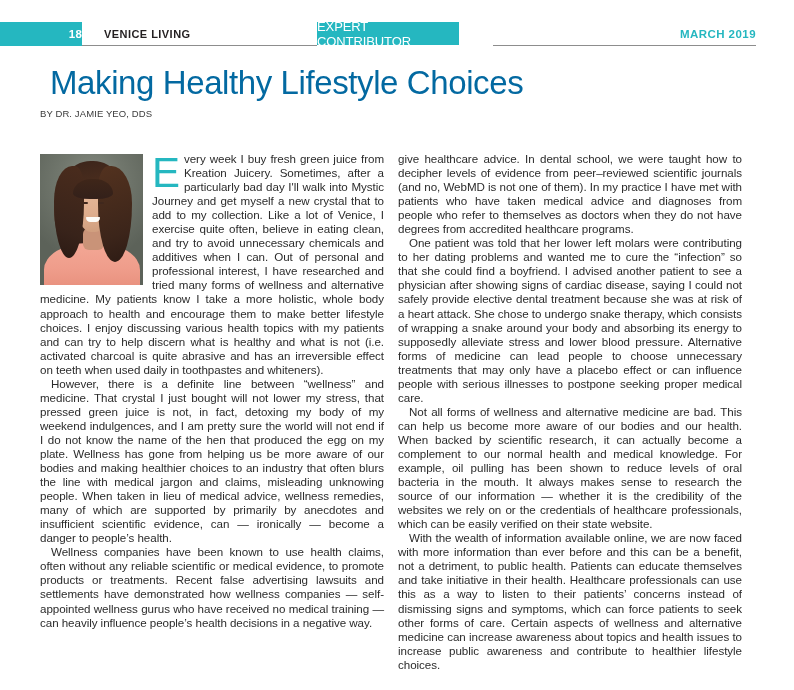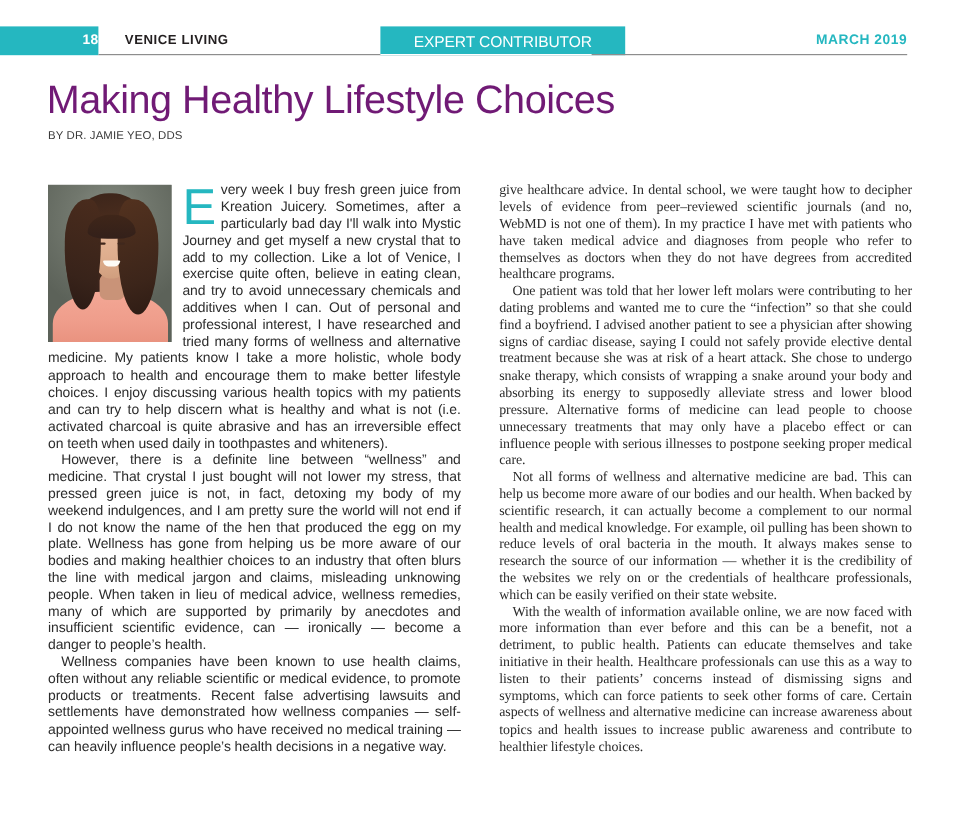--- a/index.html
+++ b/index.html
@@ -49,21 +49,21 @@
     align-items: center;
     font-size: 11px;
     font-weight: bold;
     letter-spacing: 0.45px;
     color: #231f20;
   }
   .badge {
     position: absolute;
     left: 317px;
     top: 0;
-    width: 204px;
+    width: 142px;
     height: 24px;
     background: #25b7c0;
     color: #ffffff;
     font-size: 13px;
     letter-spacing: -0.1px;
     display: flex;
     align-items: center;
     justify-content: center;
   }
   .issue-date {
@@ -91,26 +91,26 @@
     left: 317px;
     top: 45px;
     width: 176px;
     height: 1px;
     background: #ffffff;
   }
 
   
   .title {
     position: absolute;
-    left: 39px;
+    left: 50px;
     top: 65px;
     font-size: 33px;
     font-weight: normal;
     letter-spacing: -0.4px;
-    color: #701a75;
+    color: #0369a1;
     line-height: 1.12;
     white-space: nowrap;
   }
   .byline {
     position: absolute;
     left: 40px;
     top: 108px;
     font-size: 9.5px;
     font-weight: normal;
     letter-spacing: 0.1px;
@@ -122,21 +122,21 @@
     position: absolute;
     top: 152px;
     width: 344px;
     font-size: 11.6px;
     line-height: 14.05px;
     text-align: justify;
     color: #2b2b2b;
     letter-spacing: -0.05px;
   }
   .col-left  { left: 40px; }
-  .col-right { left: 416px; font-family: Liberation Serif, serif; }
+  .col-right { left: 398px; }
 
   .col p { margin: 0; }
   .col p + p { text-indent: 11px; }
 
   
   .portrait {
     float: left;
     width: 103px;
     height: 131px;
     margin: 2px 9px 3px 0;

